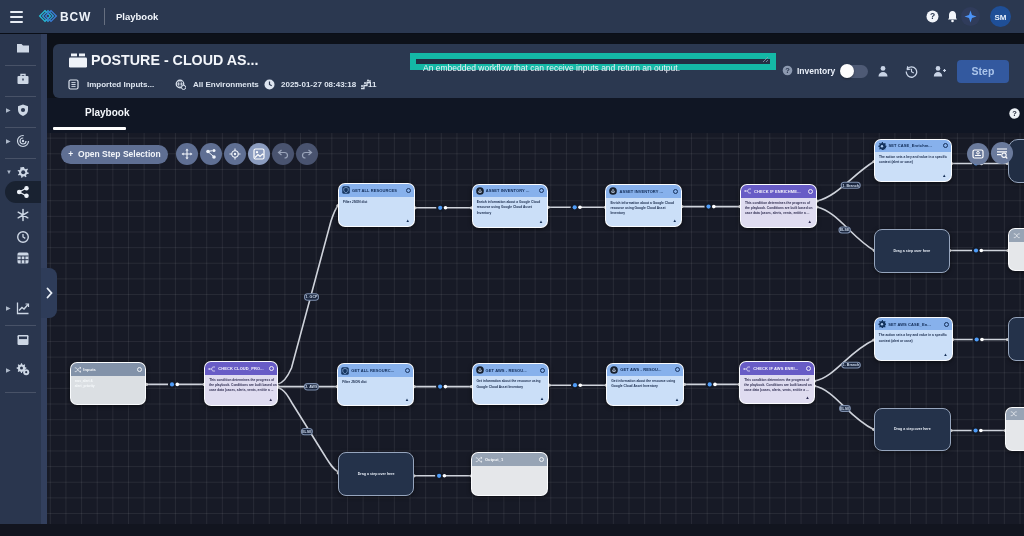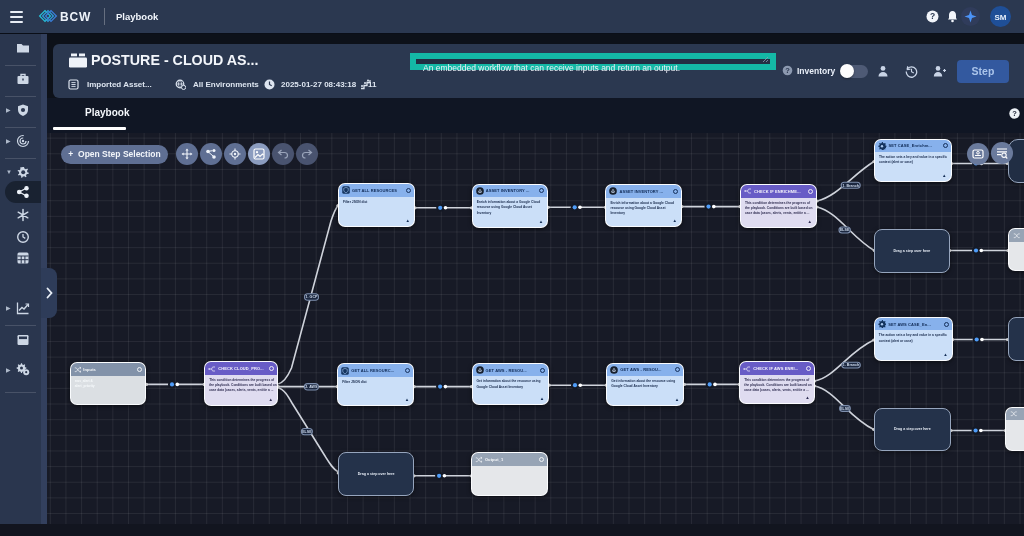--- a/index.html
+++ b/index.html
@@ -368,21 +368,21 @@
     <rect x="1" y="4.5" width="18" height="10" rx="1.2" fill="#eef2f8"></rect>
     <rect x="3" y="0.5" width="6" height="2.8" fill="#eef2f8"></rect>
     <rect x="11" y="0.5" width="6" height="2.8" fill="#eef2f8"></rect>
   </svg>
   <div id="htitle" class="abs">POSTURE - CLOUD AS...</div>
   <div id="hmeta">
     <svg class="abs" style="left:68px;top:79px" width="11" height="11" viewBox="0 0 11 11">
         <rect x="1" y="1" width="9" height="9" rx="1.5" fill="none" stroke="#dde5f0" stroke-width="1.2"></rect>
         <path d="M3.4 3.6 L7.6 3.6 M3.4 5.5 L7.6 5.5 M3.4 7.4 L7.6 7.4" stroke="#dde5f0" stroke-width="0.9"></path>
       </svg>
-    <div class="meta abs" style="left:87px">Imported Asset...</div>
+    <div class="meta abs" style="left:87px">Imported Inputs...</div>
     <svg class="abs" style="left:175px;top:79px" width="11" height="11" viewBox="0 0 11 11">
         <circle cx="5" cy="5" r="3.8" fill="none" stroke="#dde5f0" stroke-width="1.2"></circle>
         <path d="M1.3 5 L8.7 5 M5 1.2 C3 3 3 7 5 8.8 M5 1.2 C7 3 7 7 5 8.8" fill="none" stroke="#dde5f0" stroke-width="0.8"></path>
         <circle cx="8.6" cy="8.4" r="2.1" fill="#2b3850" stroke="#dde5f0" stroke-width="1"></circle>
       </svg>
     <div class="meta abs" style="left:193px">All Environments</div>
     <svg class="abs" style="left:264px;top:79px" width="11" height="11" viewBox="0 0 11 11">
         <circle cx="5.5" cy="5.5" r="5" fill="#dde5f0"></circle>
         <path d="M5.5 2.6 L5.5 5.5 L7.7 6.8" fill="none" stroke="#2b3850" stroke-width="1.2"></path>
       </svg>

